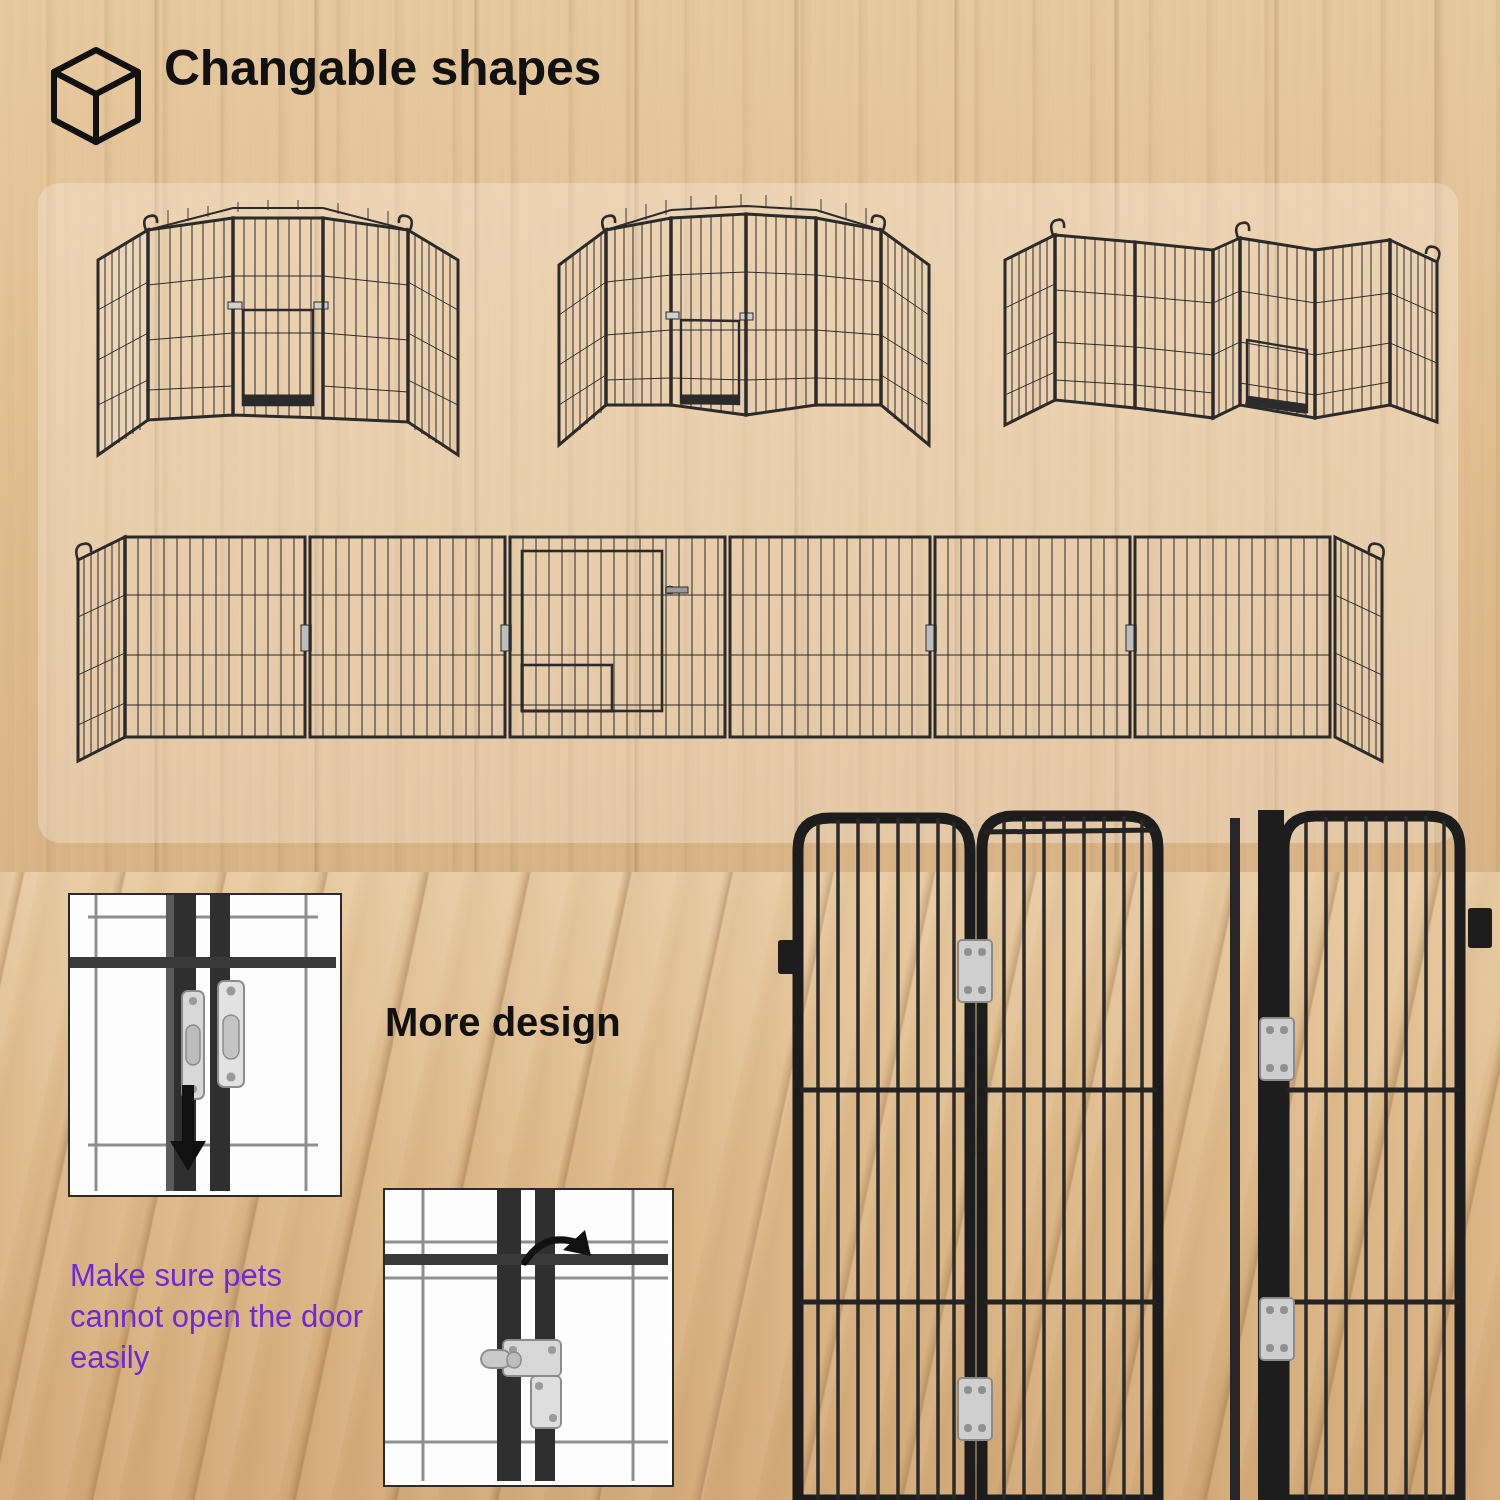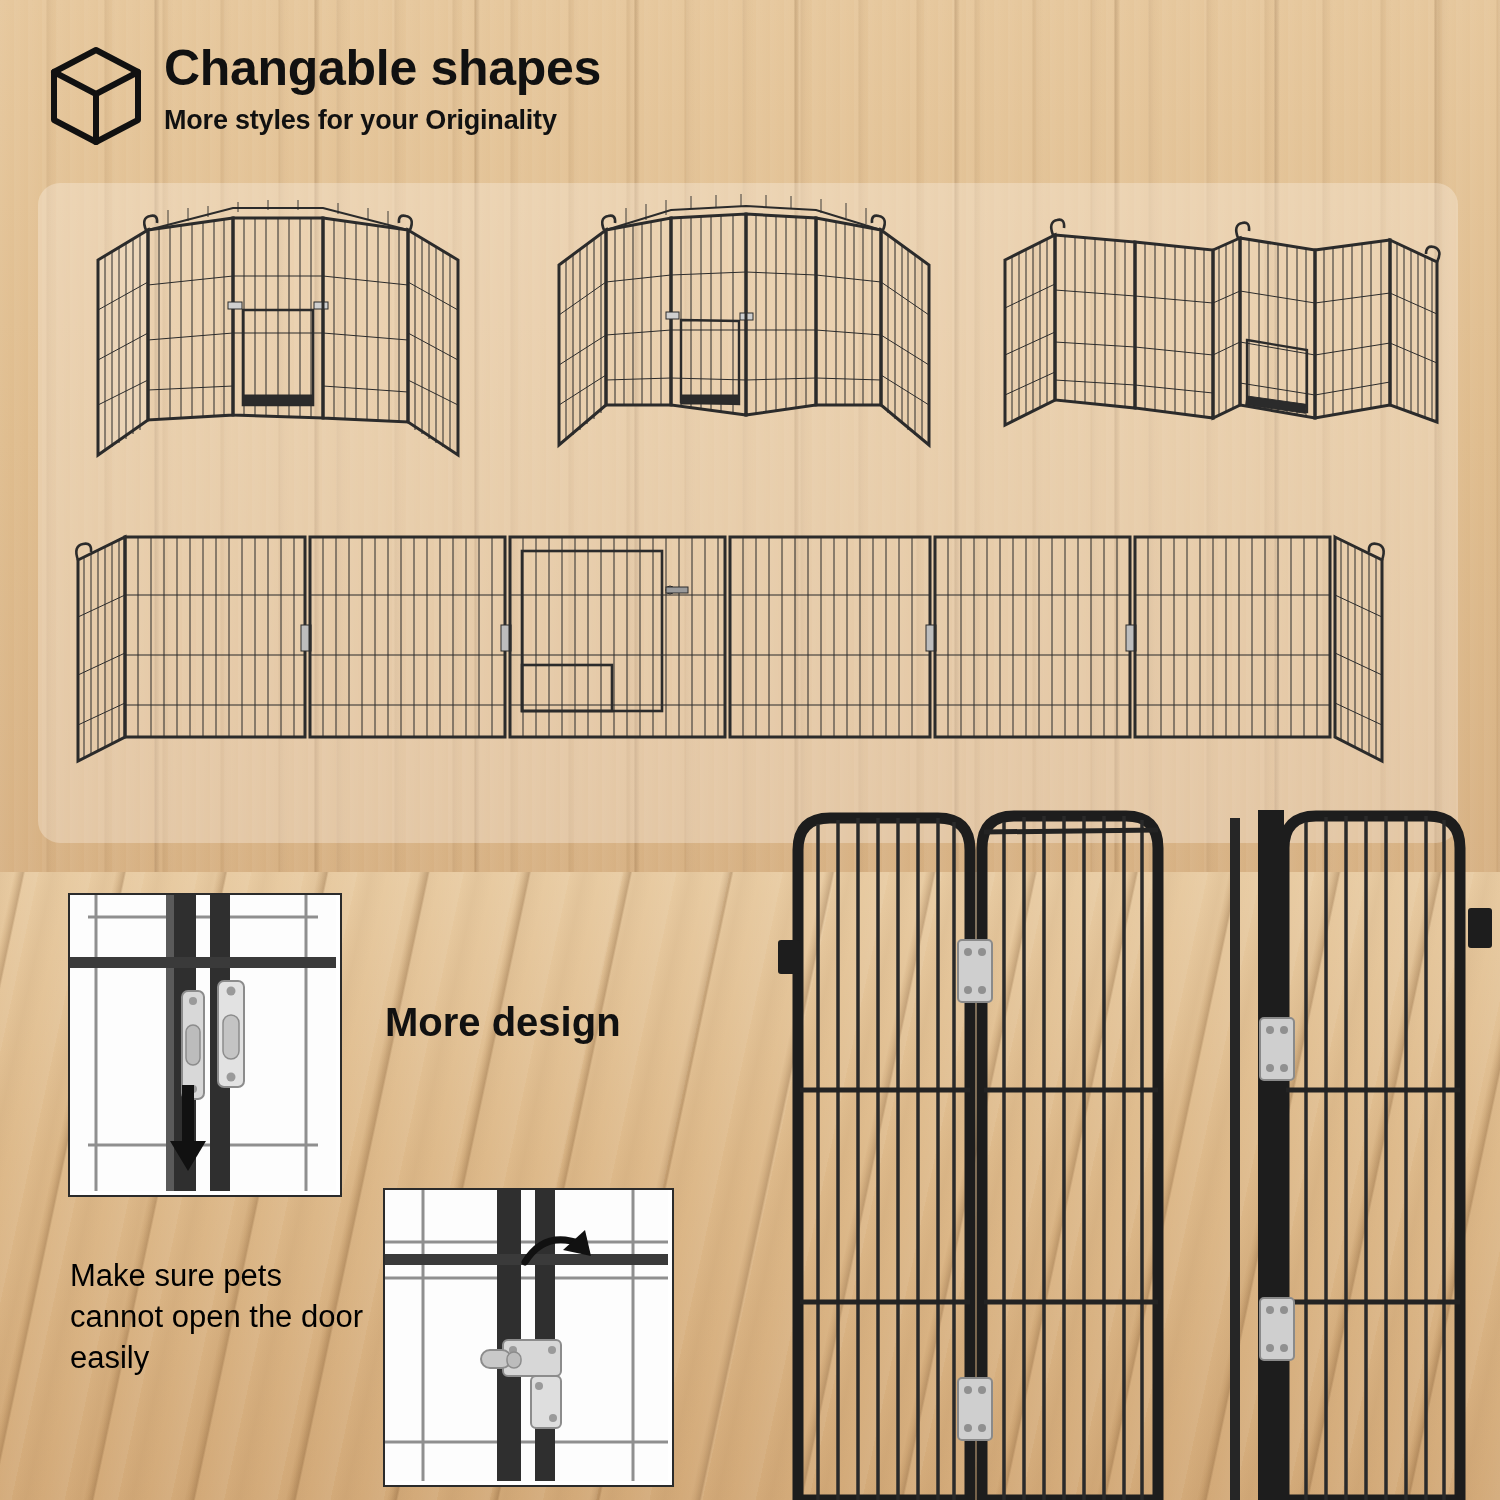--- a/index.html
+++ b/index.html
@@ -84,21 +84,21 @@
     width: 800px; height: 130px;
     display: flex;
     align-items: flex-start;
   }
   .cube-icon {
     width: 96px; height: 104px;
     flex: 0 0 auto;
     margin-right: 20px;
     margin-top: 8px;
   }
-  .header-text { padding-top: 6px; }
+  .header-text { padding-top: 6px; text-align: center; }
   .title {
     font-size: 50px;
     font-weight: bold;
     color: #111;
     line-height: 1.06;
     letter-spacing: -0.3px;
     margin: 0;
   }
   .subtitle {
     font-size: 27px;
@@ -157,21 +157,21 @@
     font-size: 40px;
     font-weight: bold;
     color: #111;
   }
   .lock-caption {
     position: absolute;
     left: 70px; top: 1256px;
     width: 300px;
     font-size: 31px;
     line-height: 1.32;
-    color: #000000;
+    color: #6d28d9;
   }
 
   
   .product {
     position: absolute;
     left: 760px; top: 790px;
     width: 740px; height: 710px;
     overflow: hidden;
   }
   svg { display: block; }
@@ -190,21 +190,20 @@
     <svg width="96" height="104" viewBox="0 0 96 104">
       <g fill="none" stroke="#111" stroke-width="6" stroke-linejoin="round" stroke-linecap="round">
         <path d="M48 6 L90 28 L90 76 L48 98 L6 76 L6 28 Z"></path>
         <path d="M6 28 L48 50 L90 28"></path>
         <path d="M48 50 L48 98"></path>
       </g>
     </svg>
   </div>
   <div class="header-text">
     <h1 class="title">Changable shapes</h1>
-    <p class="subtitle">More styles for your Originality</p>
   </div>
 </div>
 
 <div class="card"></div>
 
 <div class="shapes-row">
 
   <div class="shape-cell">
     <svg width="470" height="300" viewBox="0 0 470 300">
       <defs>

